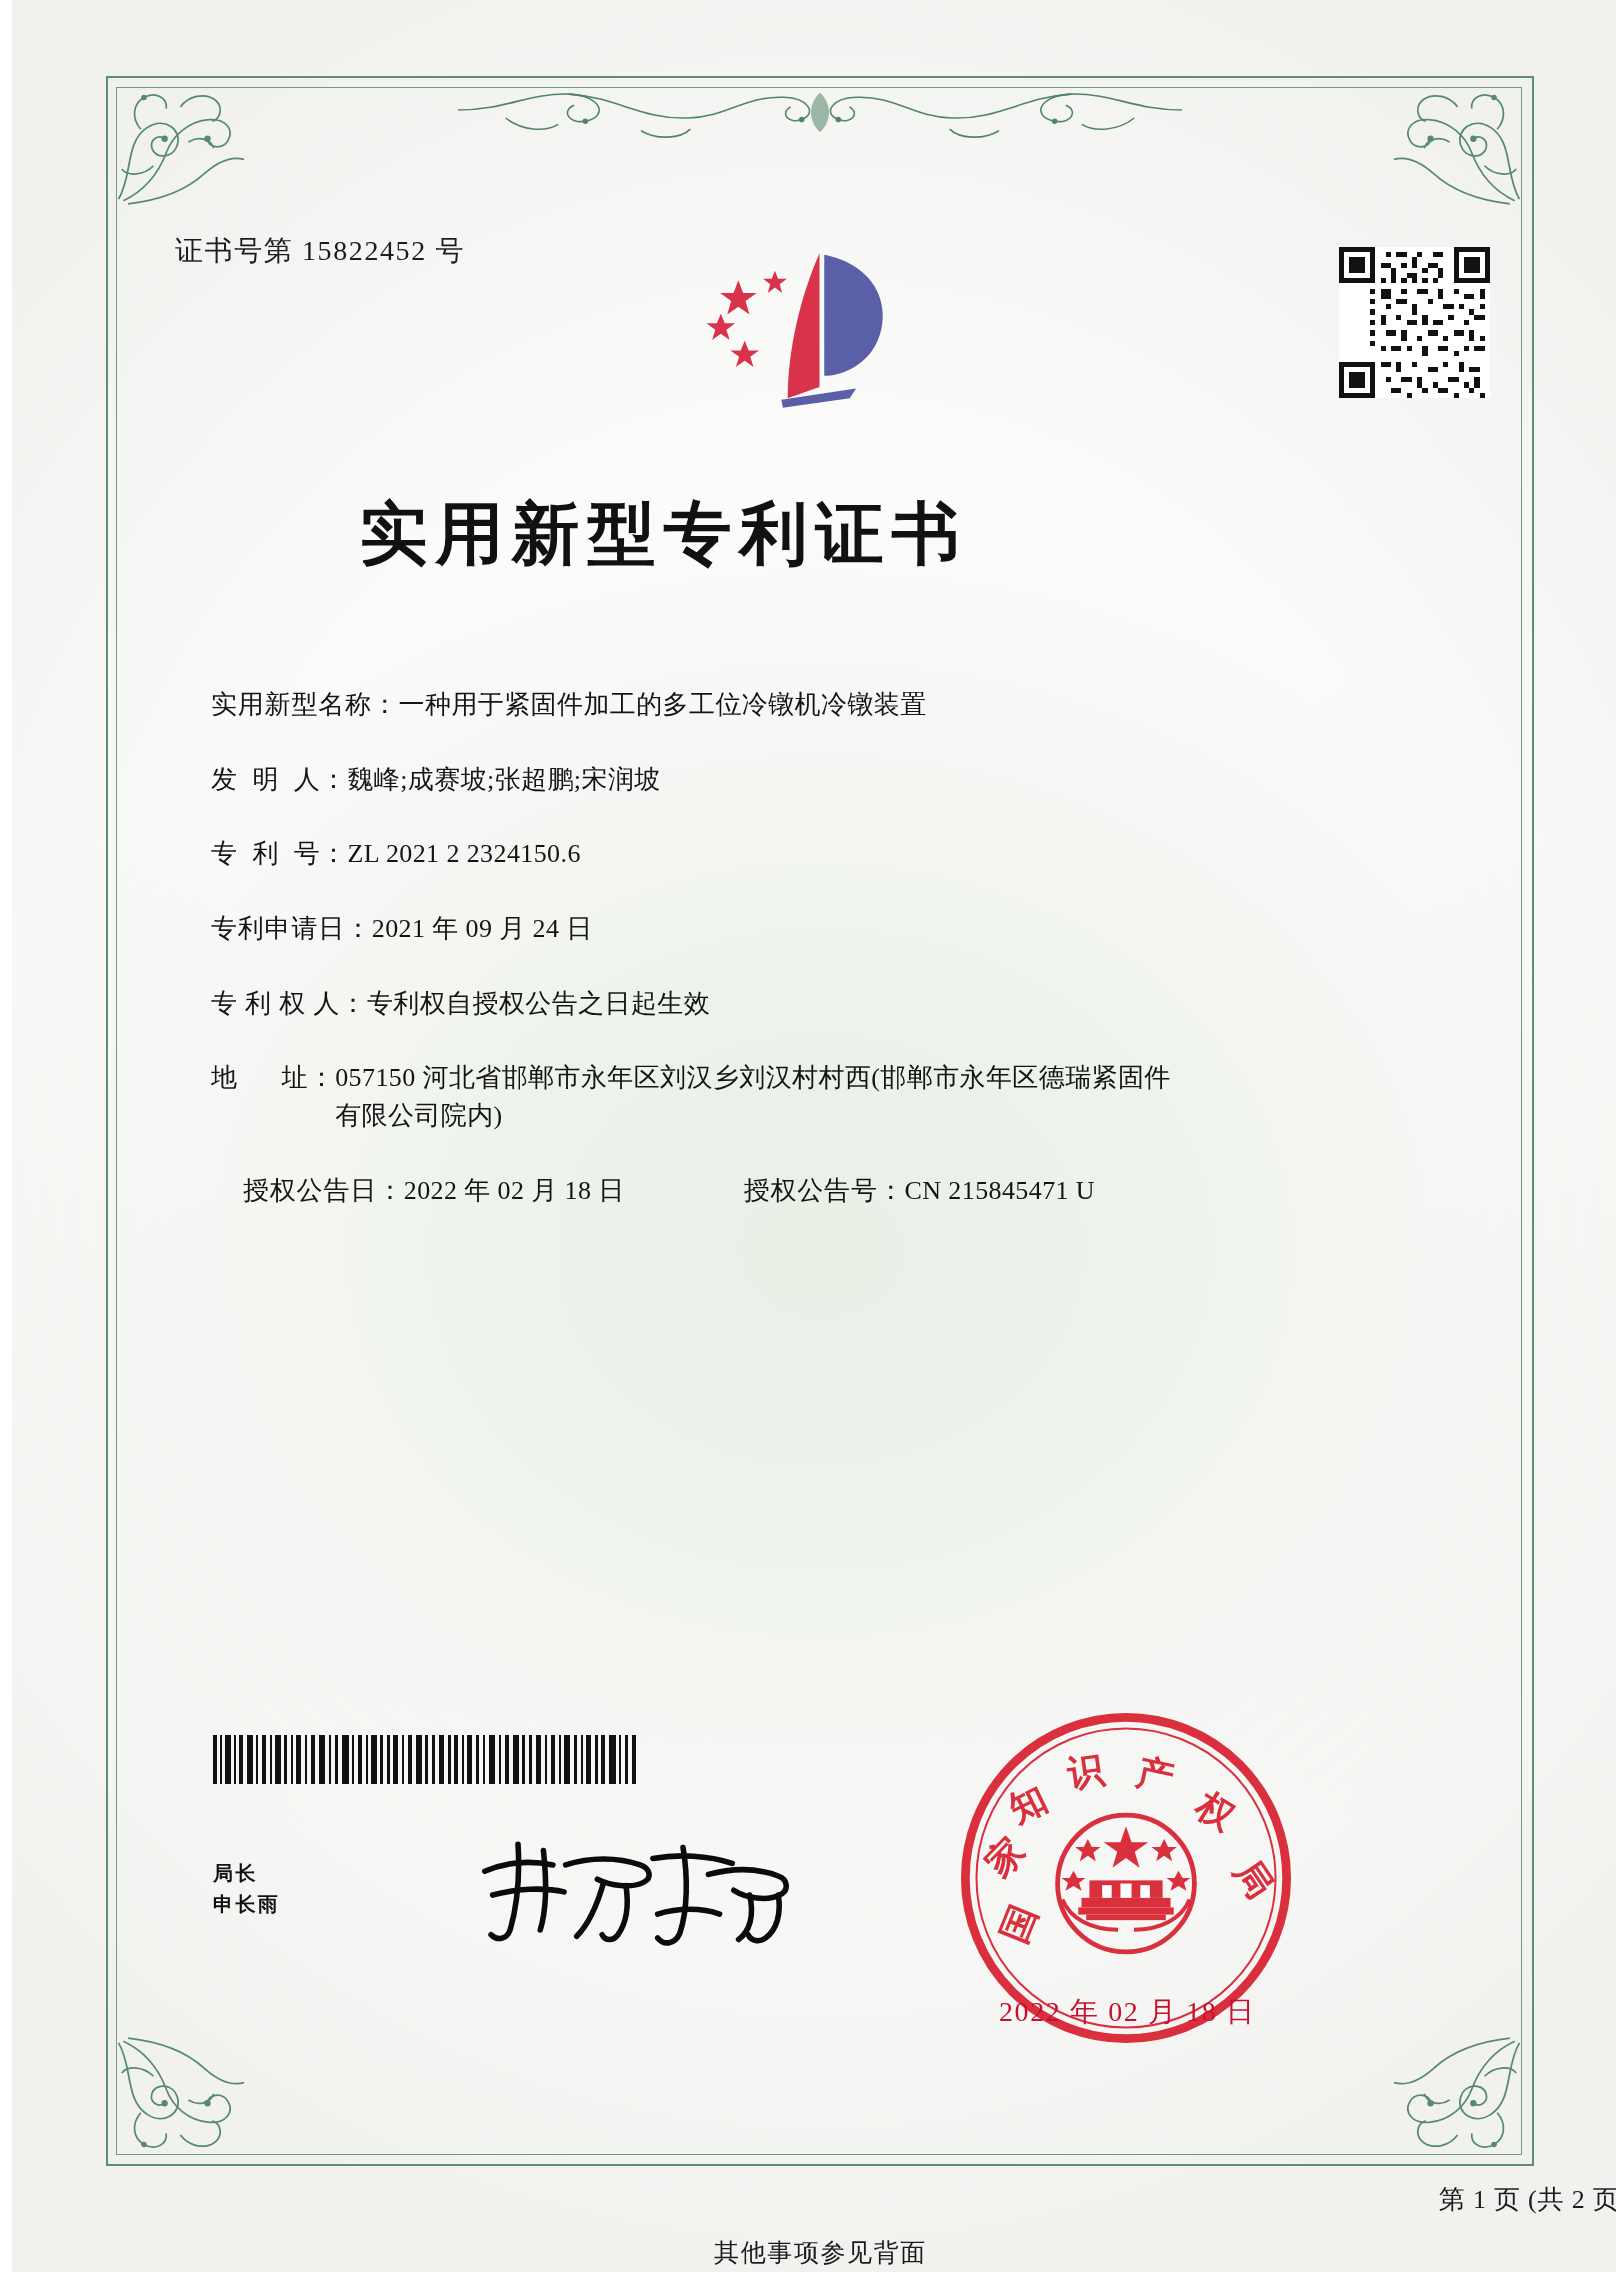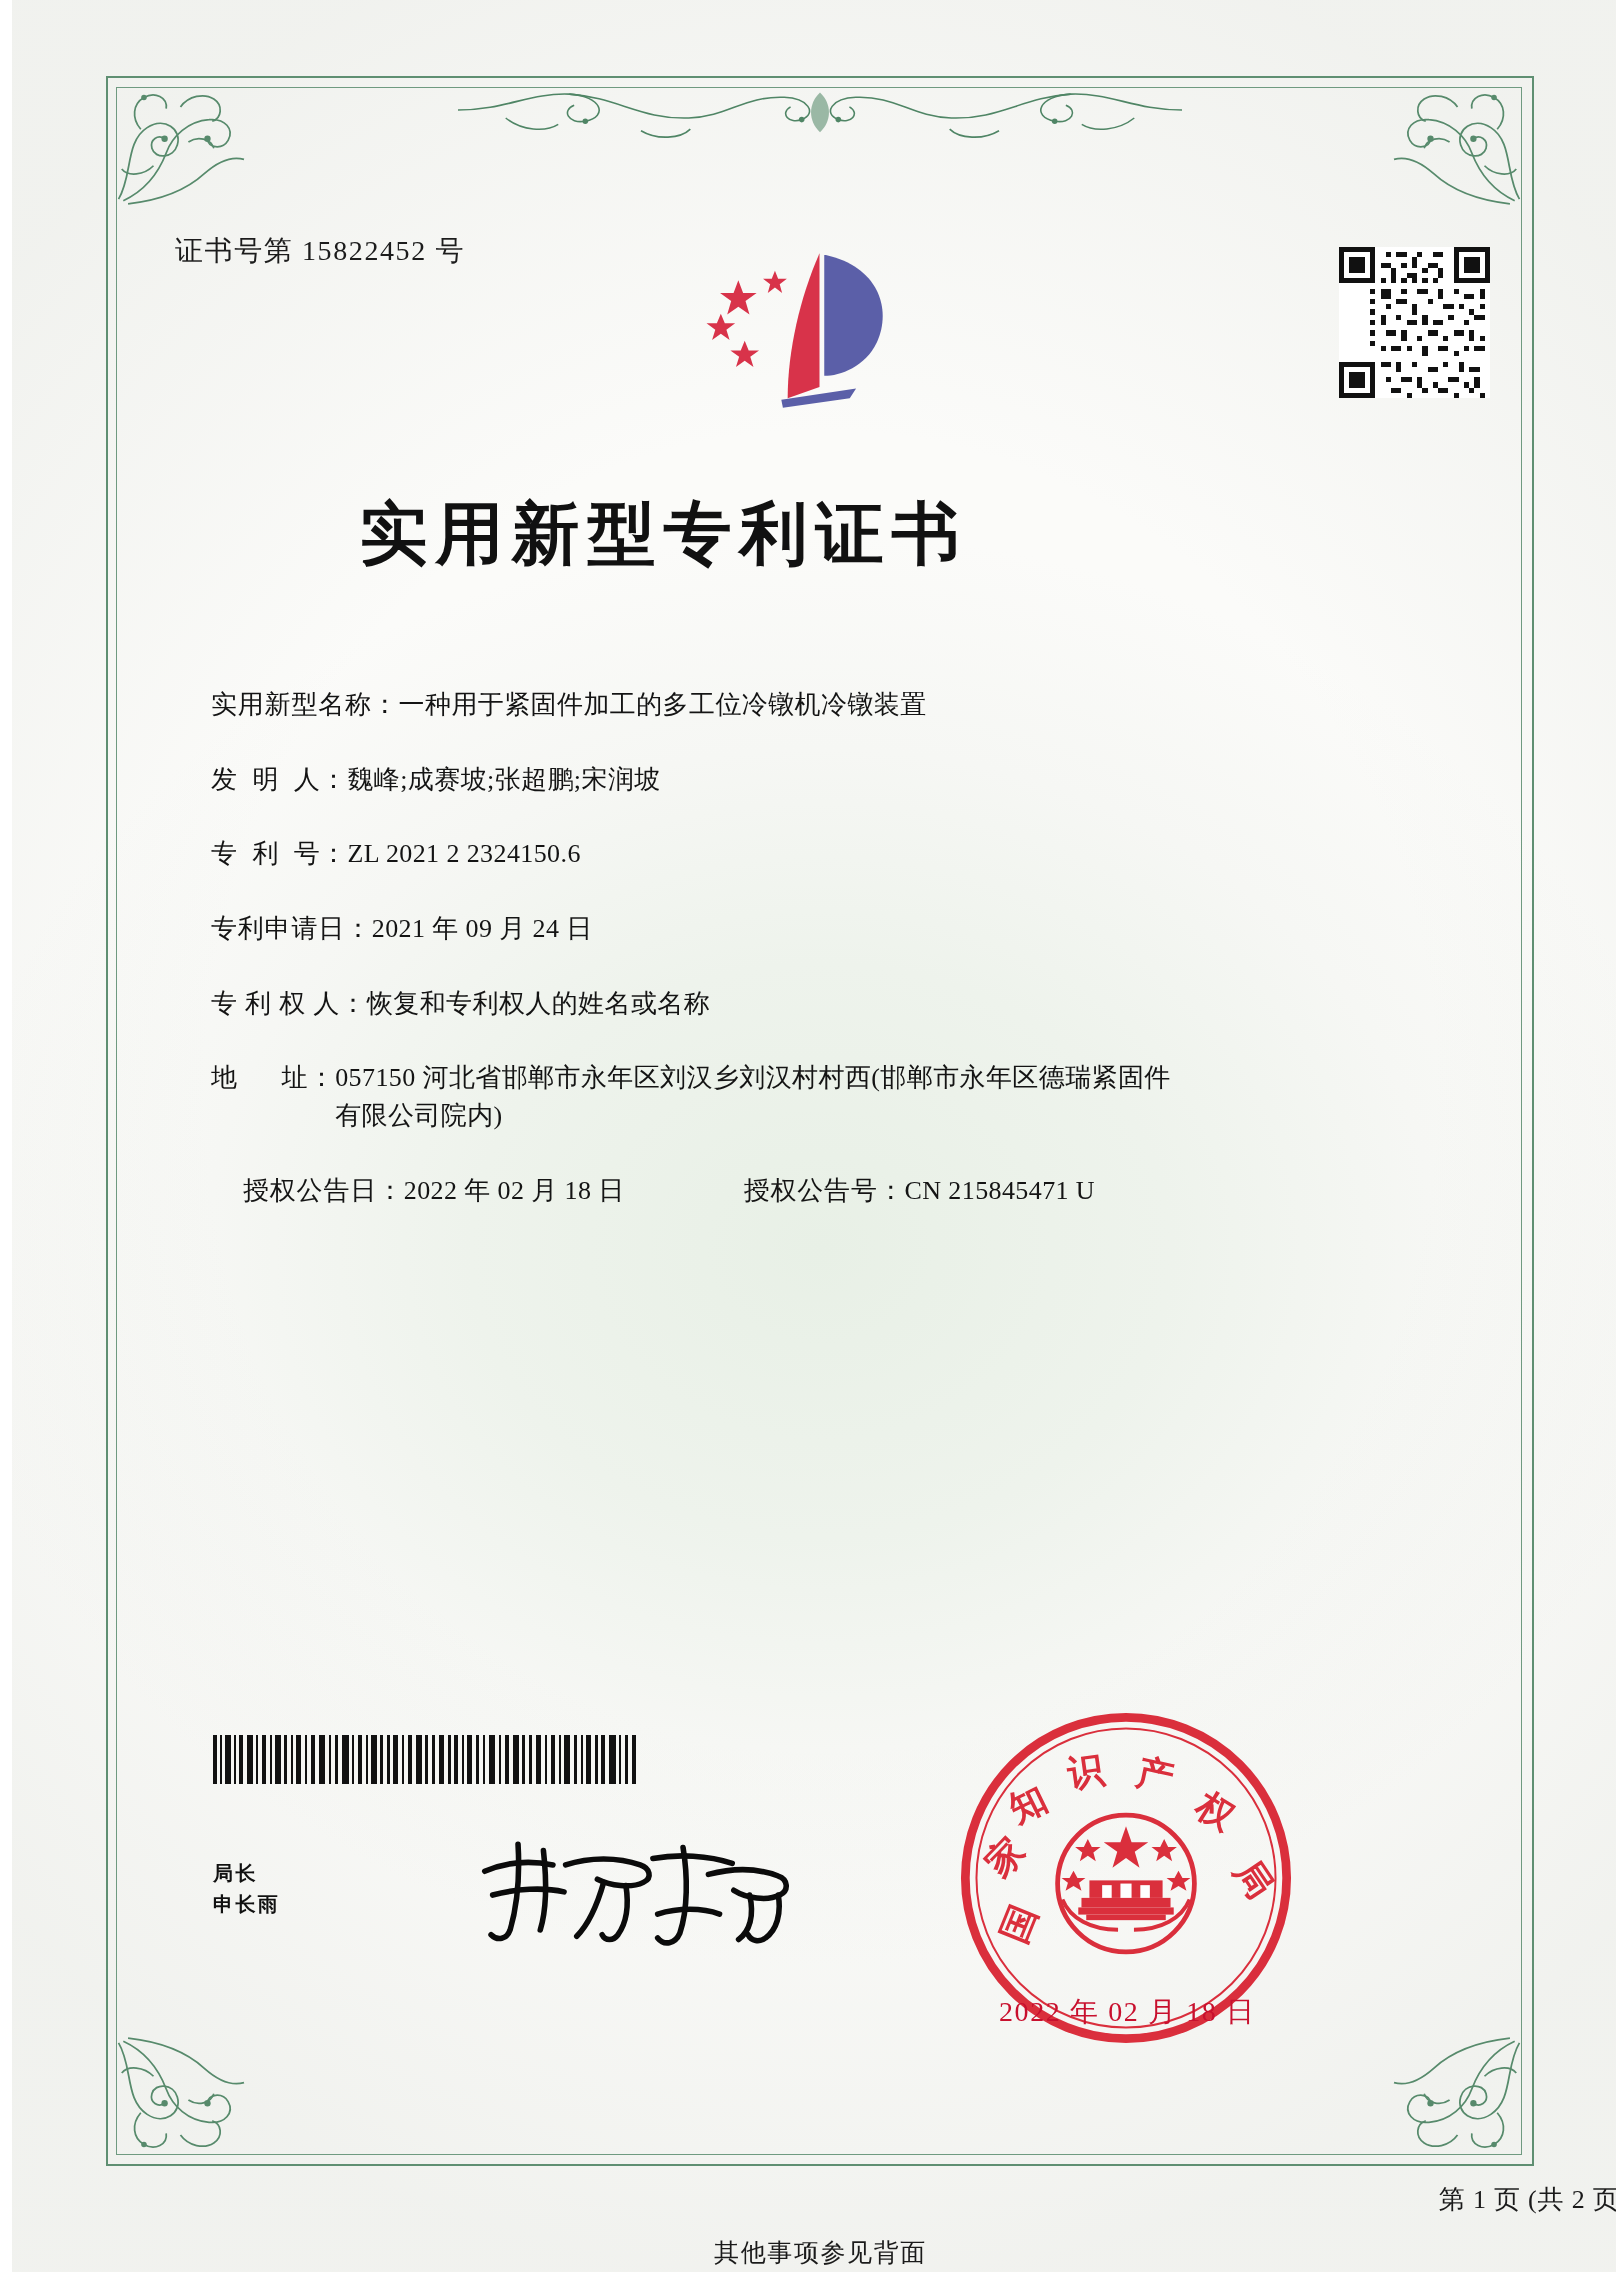--- a/index.html
+++ b/index.html
@@ -458,21 +458,21 @@
       <span class="field-value">ZL 2021 2 2324150.6</span>
     </div>
 
     <div class="field-row">
       <span class="field-label">专利申请日：</span>
       <span class="field-value">2021 年 09 月 24 日</span>
     </div>
 
     <div class="field-row">
       <span class="field-label">专 利 权 人：</span>
-      <span class="field-value">恢复和专利权人的姓名或名称</span>
+      <span class="field-value">专利权自授权公告之日起生效</span>
     </div>
 
     <div class="field-row">
       <span class="field-label">地      址：</span>
       <span class="field-value wrap">057150 河北省邯郸市永年区刘汉乡刘汉村村西(邯郸市永年区德瑞紧固件有限公司院内)</span>
     </div>
 
     <div class="row-inline">
       <span class="field-label">授权公告日：</span>
       <span class="field-value" style="flex:0 0 auto;">2022 年 02 月 18 日</span>

